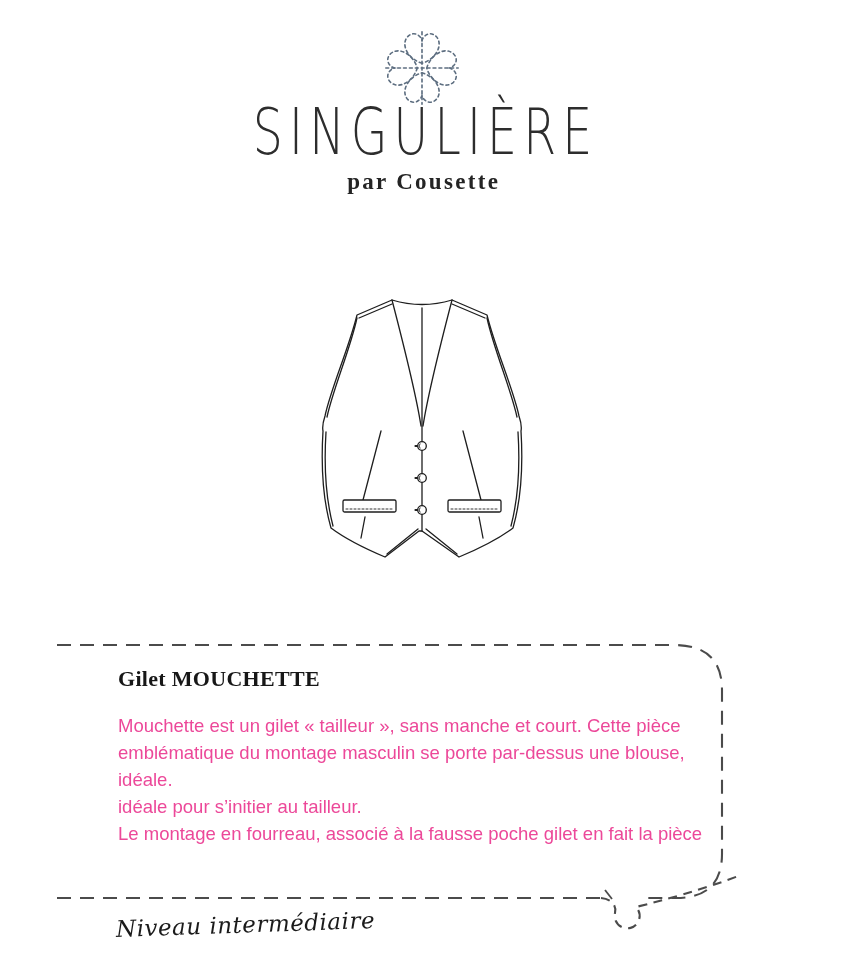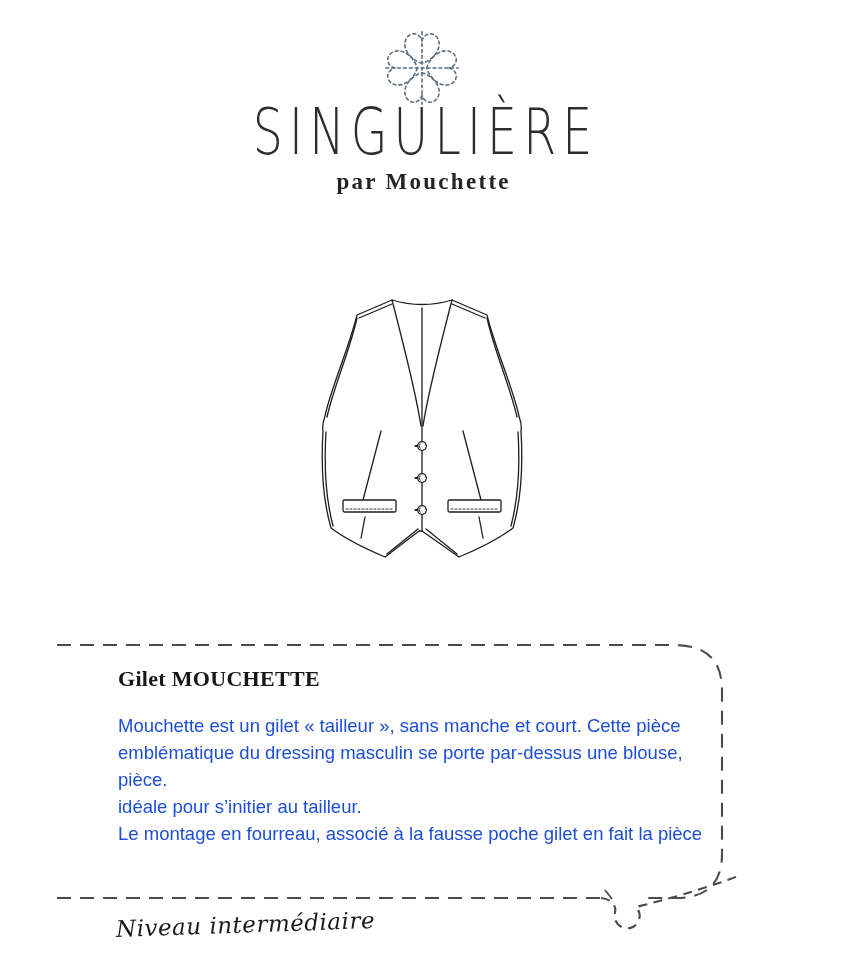--- a/index.html
+++ b/index.html
@@ -21,21 +21,21 @@
   }
   .vest{position:absolute;left:316px;top:288px;width:212px;height:284px;}
   .box-svg{position:absolute;left:0;top:628px;width:845px;height:337px;}
   .box-title{
     position:absolute;left:118px;top:666px;width:600px;
     font-family:"Liberation Serif",serif;font-weight:700;font-size:22px;
     letter-spacing:0.3px;color:#171717;
   }
   .box-text{
     position:absolute;left:118px;top:712px;width:600px;
-    font-size:18.5px;line-height:27px;color:#1d4ed8;
+    font-size:18.5px;line-height:27px;color:#ec4899;
   }
   .box-text .line{white-space:nowrap;}
   .level-label{
     position:absolute;left:116px;top:916px;
     font-family:"DejaVu Serif",serif;font-style:italic;font-size:23px;color:#1b1b1b;
     transform:rotate(-2deg);transform-origin:0 50%;letter-spacing:0.5px;
   }
 </style>
 </head>
 <body>
@@ -49,21 +49,21 @@
       </g>
       <path transform="rotate(90)" d="M 0,-5 C -14,-9 -23,-24 -15,-33 C -9,-39 -2,-35 0,-29 C 2,-35 9,-39 15,-33 C 23,-24 14,-9 0,-5 Z"></path>
       <path transform="rotate(180)" d="M 0,-5 C -14,-9 -23,-24 -15,-33 C -9,-39 -2,-35 0,-29 C 2,-35 9,-39 15,-33 C 23,-24 14,-9 0,-5 Z"></path>
       <path transform="rotate(270)" d="M 0,-5 C -14,-9 -23,-24 -15,-33 C -9,-39 -2,-35 0,-29 C 2,-35 9,-39 15,-33 C 23,-24 14,-9 0,-5 Z"></path>
       <path d="M 0,-38 L 0,38"></path>
       <path d="M -38,0 L 38,0"></path>
     </g>
   </svg>
 
   <div class="brand-name">SINGULIÈRE</div>
-  <div class="brand-byline">par Mouchette</div>
+  <div class="brand-byline">par Cousette</div>
 
   <svg class="vest" viewBox="0 0 212 284">
     <g fill="none" stroke="#1e1e1e" stroke-width="1.3" stroke-linejoin="round" stroke-linecap="round">
 
       <path fill="#ffffff" d="M 76,12 L 41,27
         C 33,60 15,100 9,128
         C 7,134 6,138 7,143
         C 5,176 7,212 15,240
         C 31,252 50,261 69,269
         L 103,243 L 106,243 L 143,269
@@ -121,21 +121,21 @@
       <path stroke-dasharray="14 9" d="M 57,270 L 601,270"></path>
       <path stroke-dasharray="9 6.5" d="M 601,270 C 611,271 617,277 615,285 A 12.5,12.5 0 1 0 636,279 C 664,272 702,262 741,247"></path>
       <path d="M 605,262 L 612,271" stroke-width="1.8"></path>
     </g>
   </svg>
 
   <div class="box-title">Gilet MOUCHETTE</div>
 
   <div class="box-text">
     <div class="line">Mouchette est un gilet « tailleur », sans manche et court. Cette pièce</div>
-    <div class="line">emblématique du dressing masculin se porte par-dessus une blouse,</div>
-    <div class="line">pièce.</div>
+    <div class="line">emblématique du montage masculin se porte par-dessus une blouse,</div>
+    <div class="line">idéale.</div>
     <div class="line">idéale pour s’initier au tailleur.</div>
     <div class="line">Le montage en fourreau, associé à la fausse poche gilet en fait la pièce</div>
   </div>
 
   <div class="level-label">Niveau intermédiaire</div>
 
 </div>
 
 </body></html>

